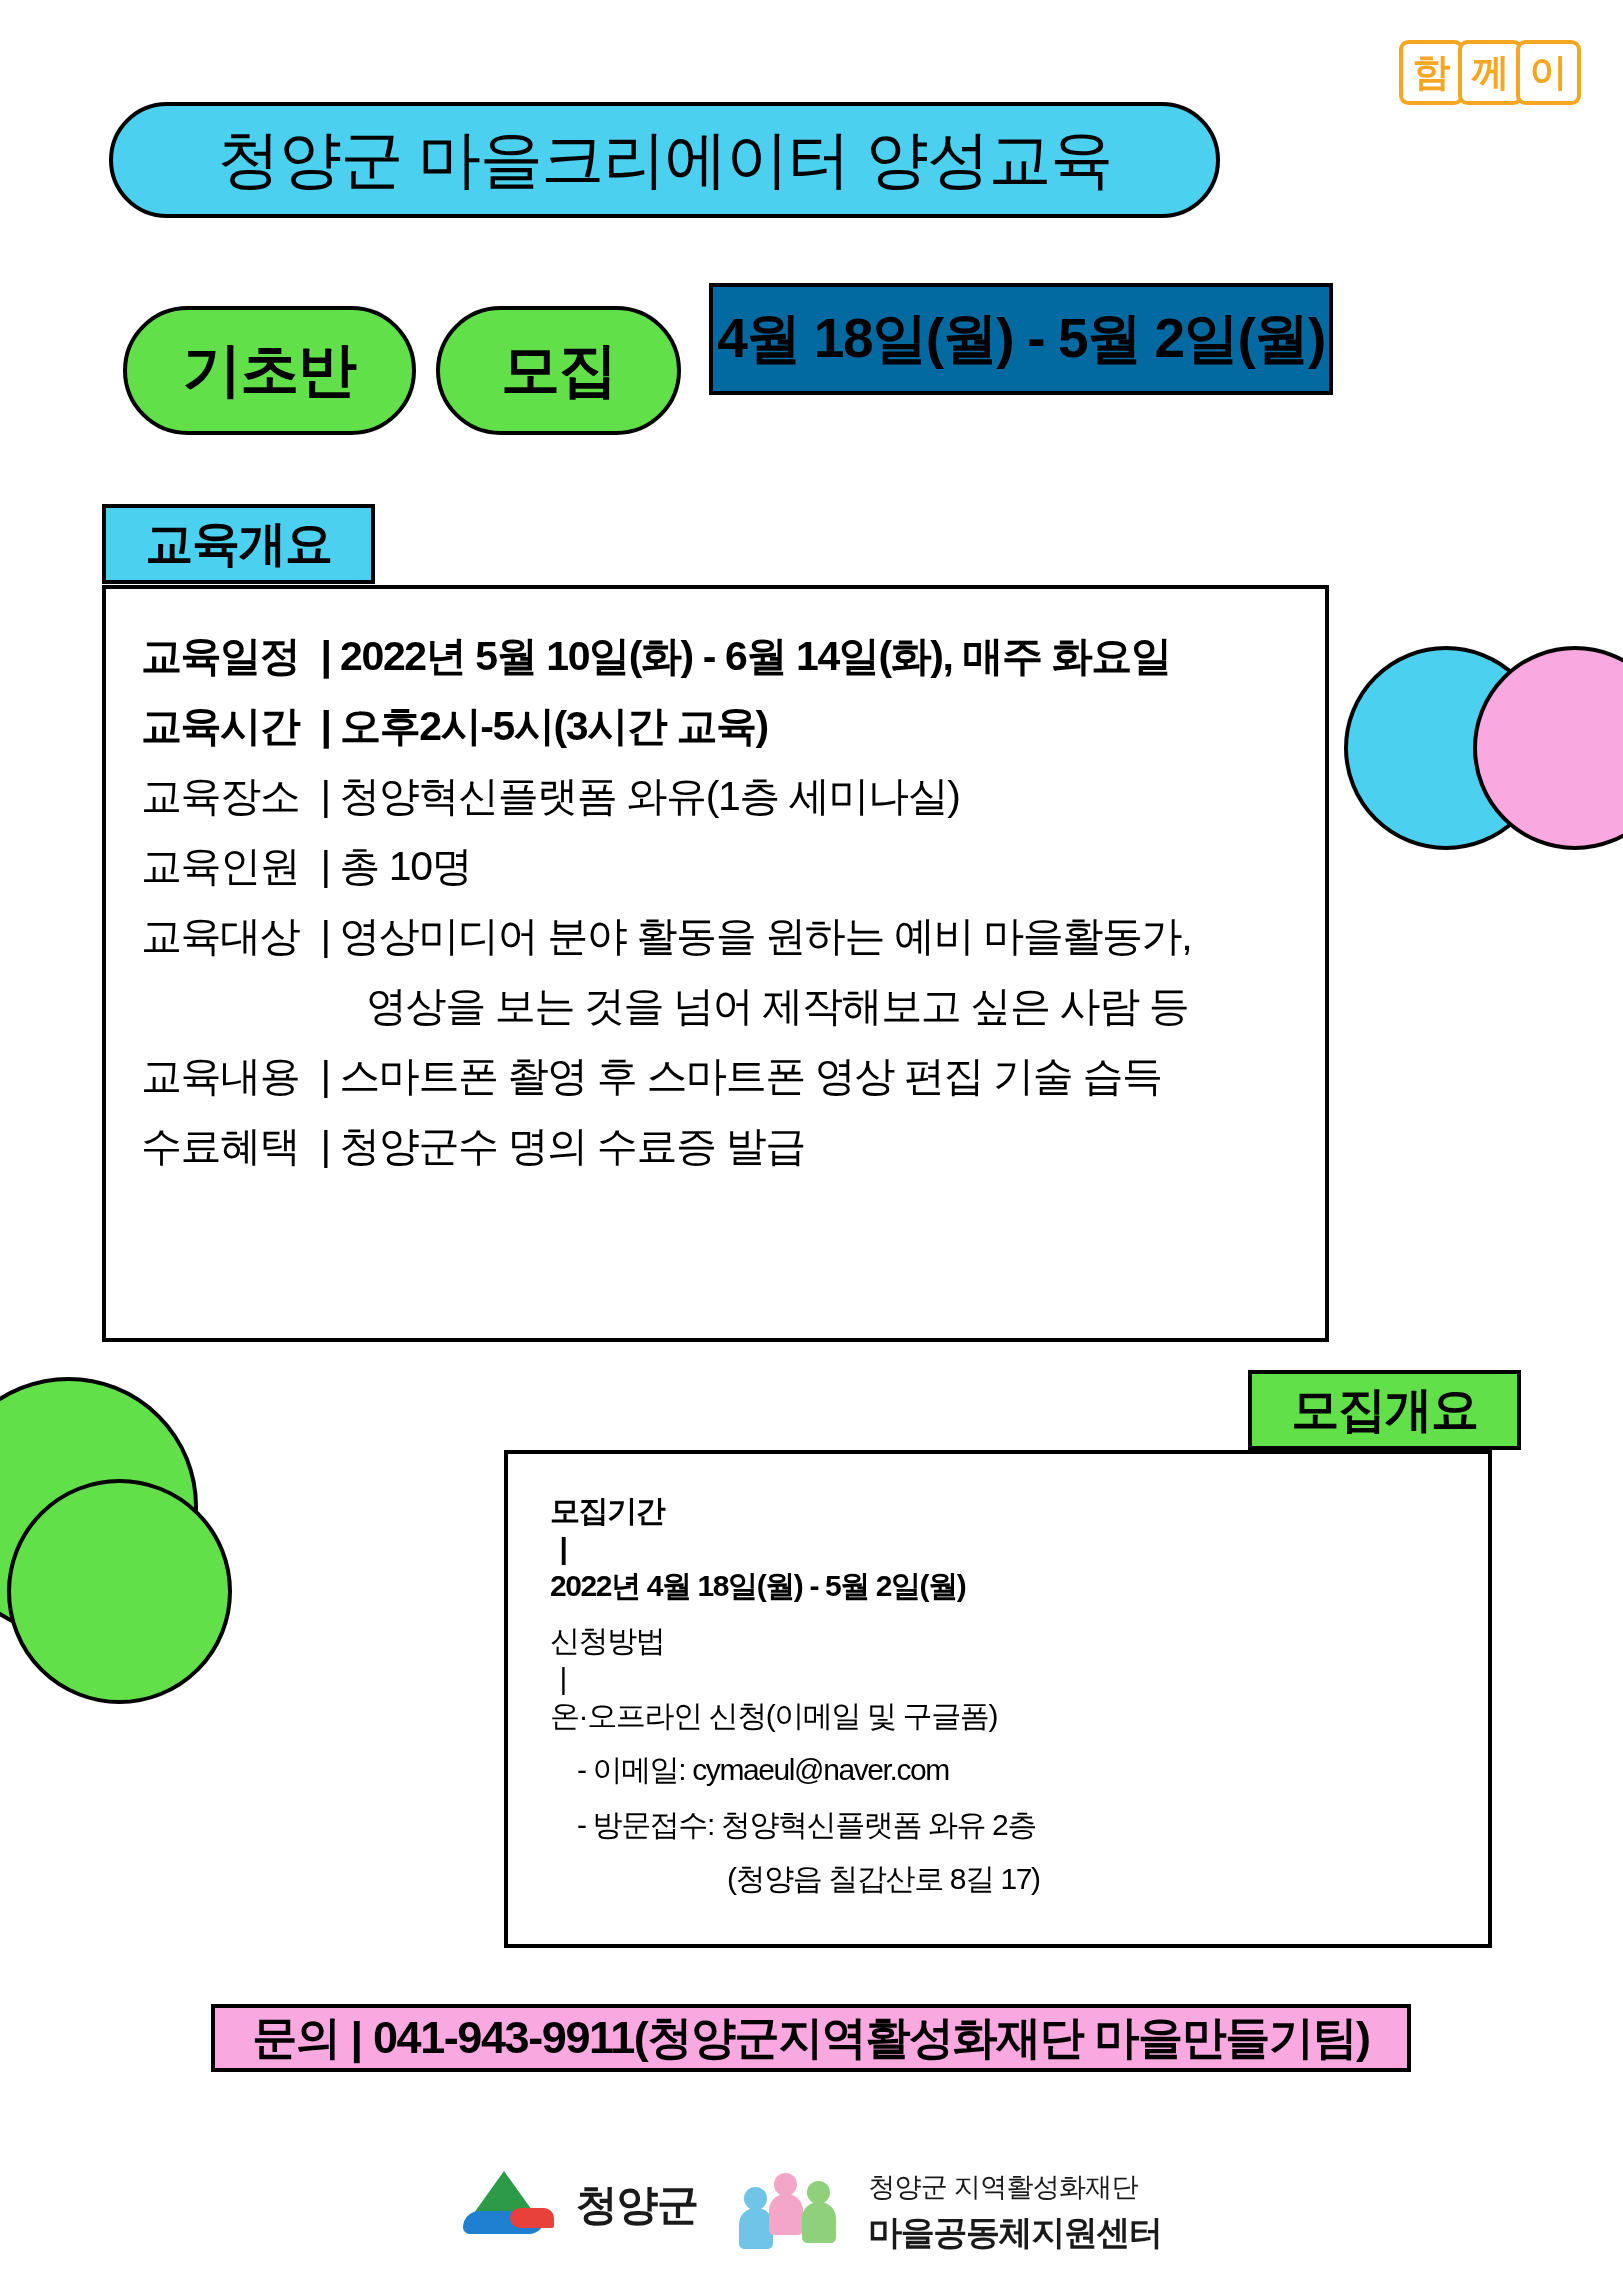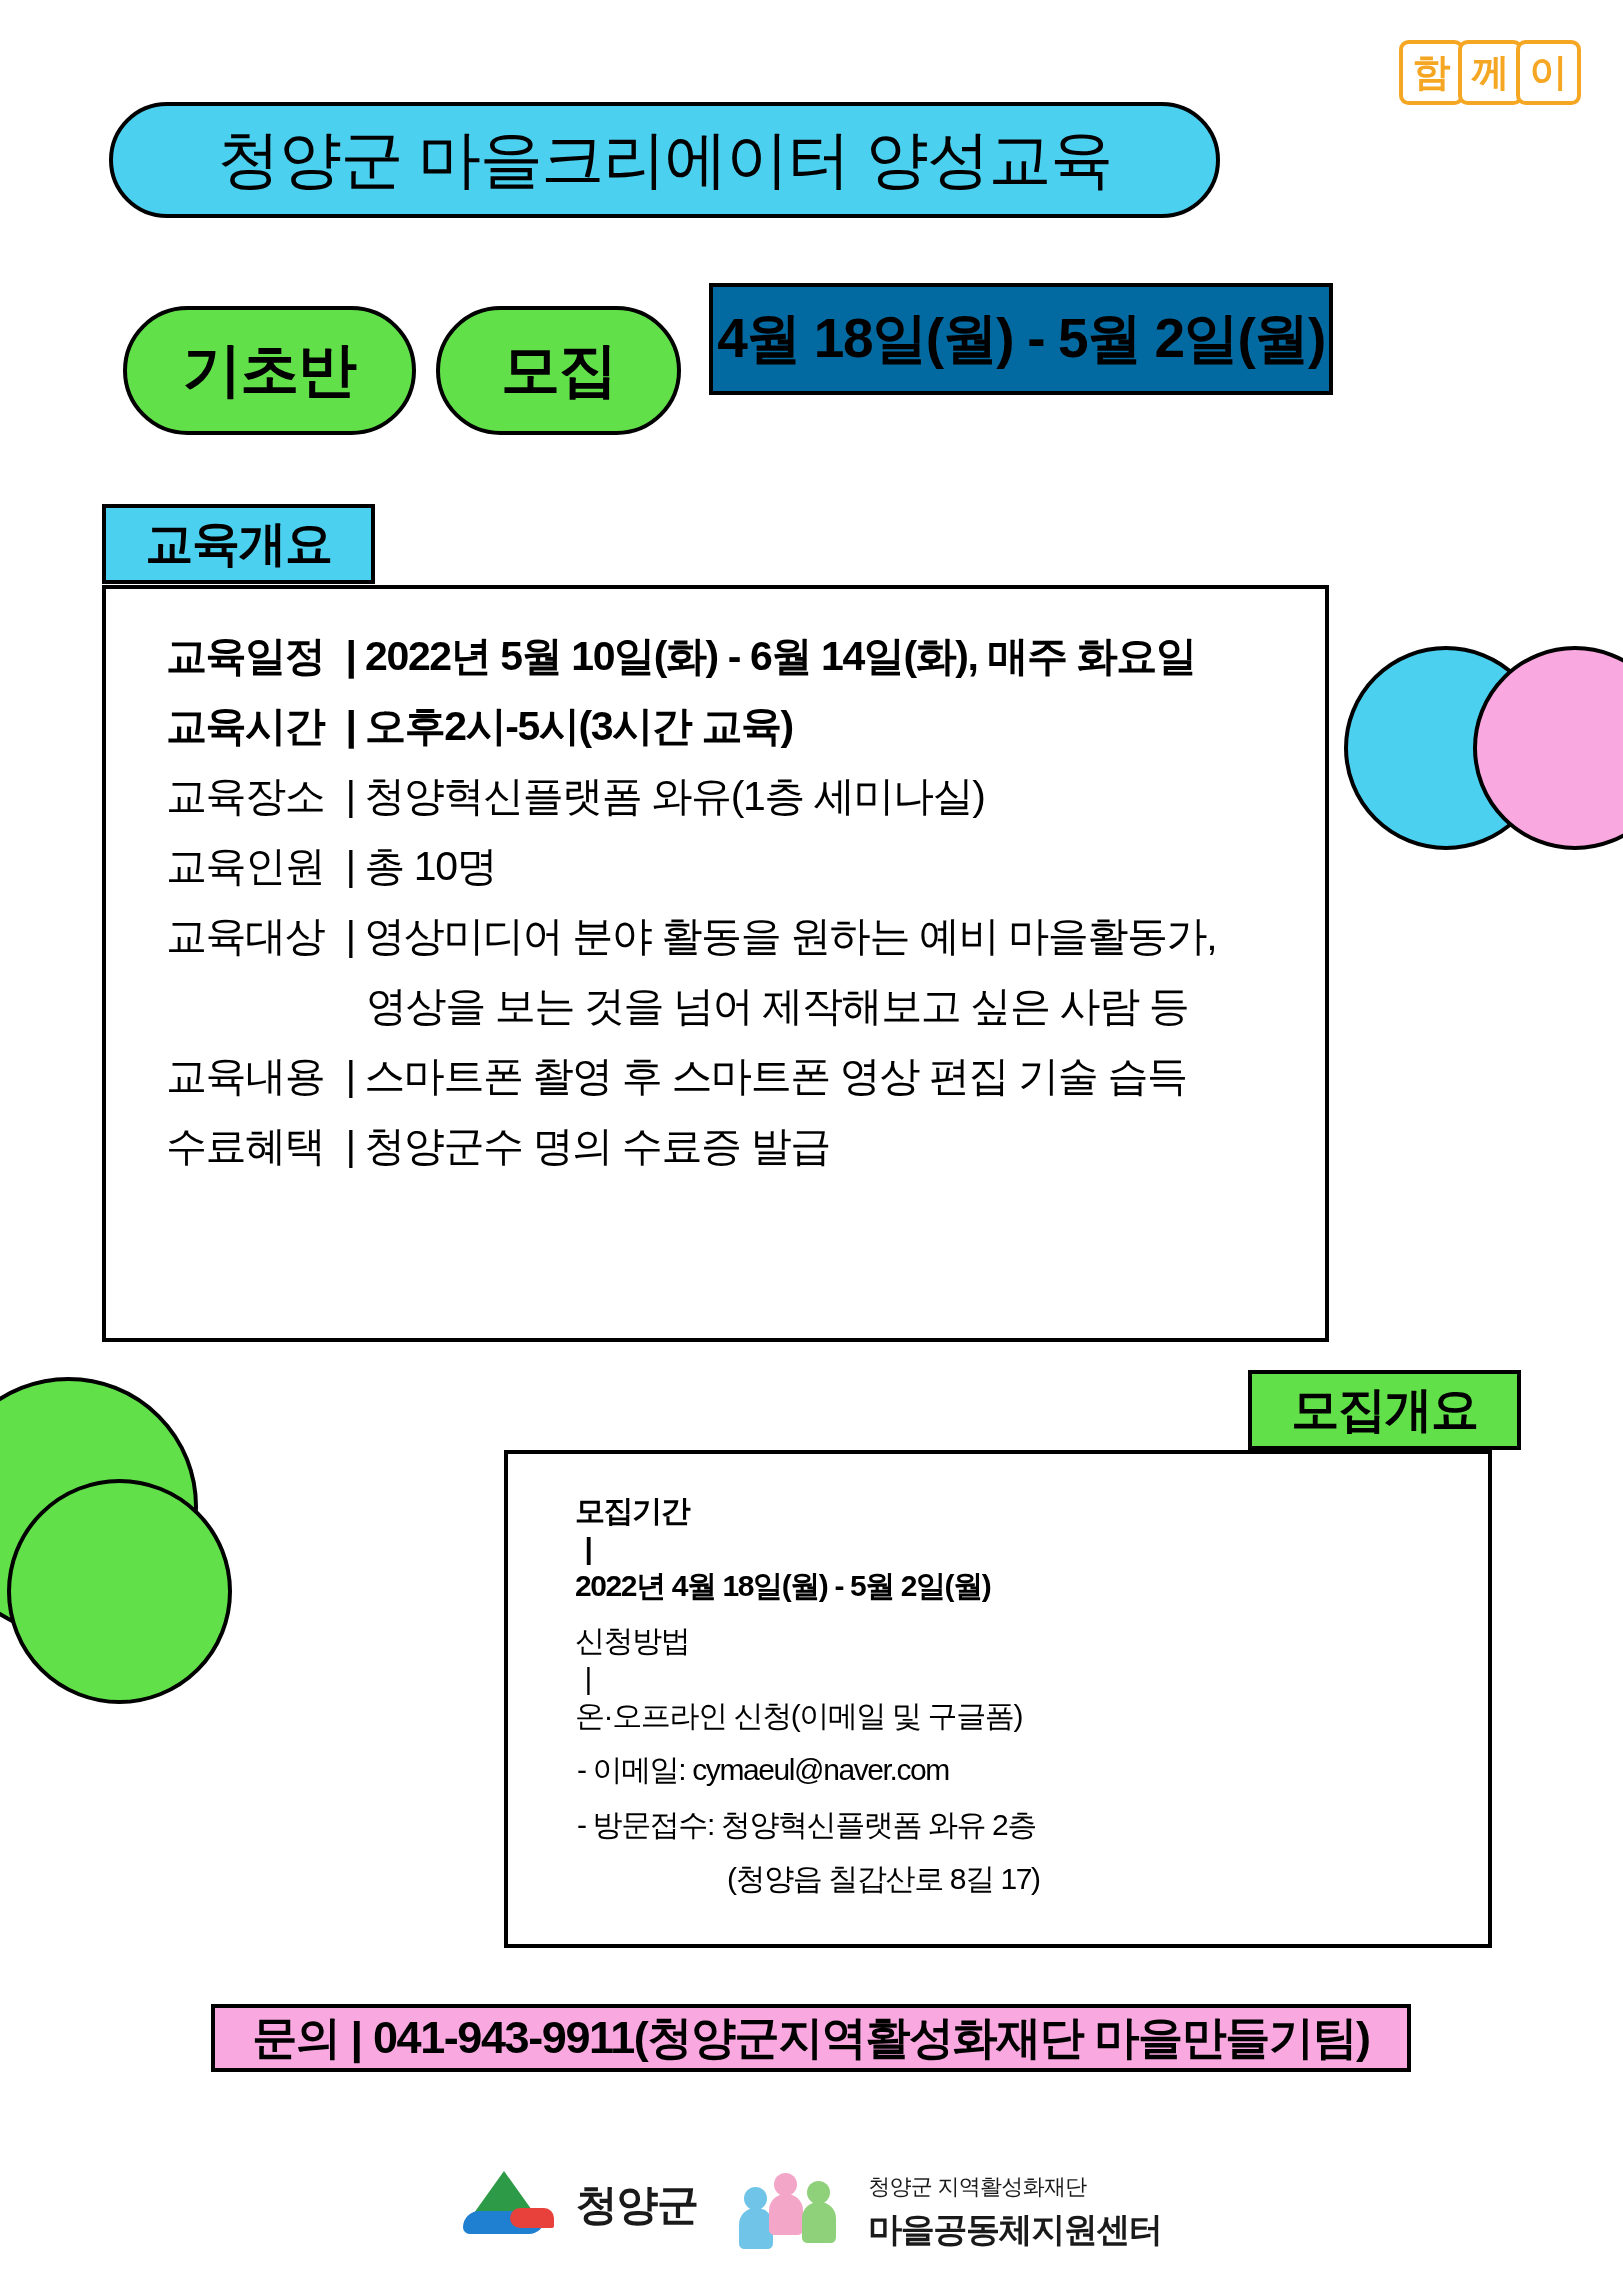--- a/index.html
+++ b/index.html
@@ -183,21 +183,20 @@
     align-items: baseline;
     font-size: 41px;
     letter-spacing: -1.4px;
     color: #000000;
     margin-bottom: 15px;
     white-space: nowrap;
   }
   .line .lbl {
     display: inline-block;
     min-width: 170px;
-    margin-left: 25px;
   }
   .line .sep {
     display: inline-block;
     padding: 0 9.5px;
   }
   .line.bold, .line.bold .lbl, .line.bold .val { font-weight: bold; }
   .line.indent { padding-left: 225px; }
   .line.indent2 { padding-left: 27px; }
   .line.indent3 { padding-left: 177px; }
 
@@ -281,21 +280,21 @@
     position: absolute;
     width: 23px; height: 23px;
     border-radius: 50%;
   }
   .logo-ma .body {
     position: absolute;
     width: 34px; height: 41px;
     border-radius: 16.4px 16.4px 5.5px 5.5px;
   }
   .logo-ma .ma-text-wrap { display: flex; flex-direction: column; gap: 4.1px; }
-  .logo-ma .ma-t1 { font-size: 22px; color: #1a1a1a; letter-spacing: -0.7px; margin-top: 16px; }
+  .logo-ma .ma-t1 { font-size: 27px; color: #1a1a1a; letter-spacing: -0.7px; margin-top: 16px; }
   .logo-ma .ma-t2 { font-size: 34px; font-weight: bold; color: #1a1a1a; letter-spacing: -1.4px; }
 </style>
 </head>
 <body>
 
 <div class="poster">
 
   <div class="brand-mark">
     <div class="bm-box bm-1"></div>
     <div class="bm-txt" style="left:0;top:6.8px;">함</div>

